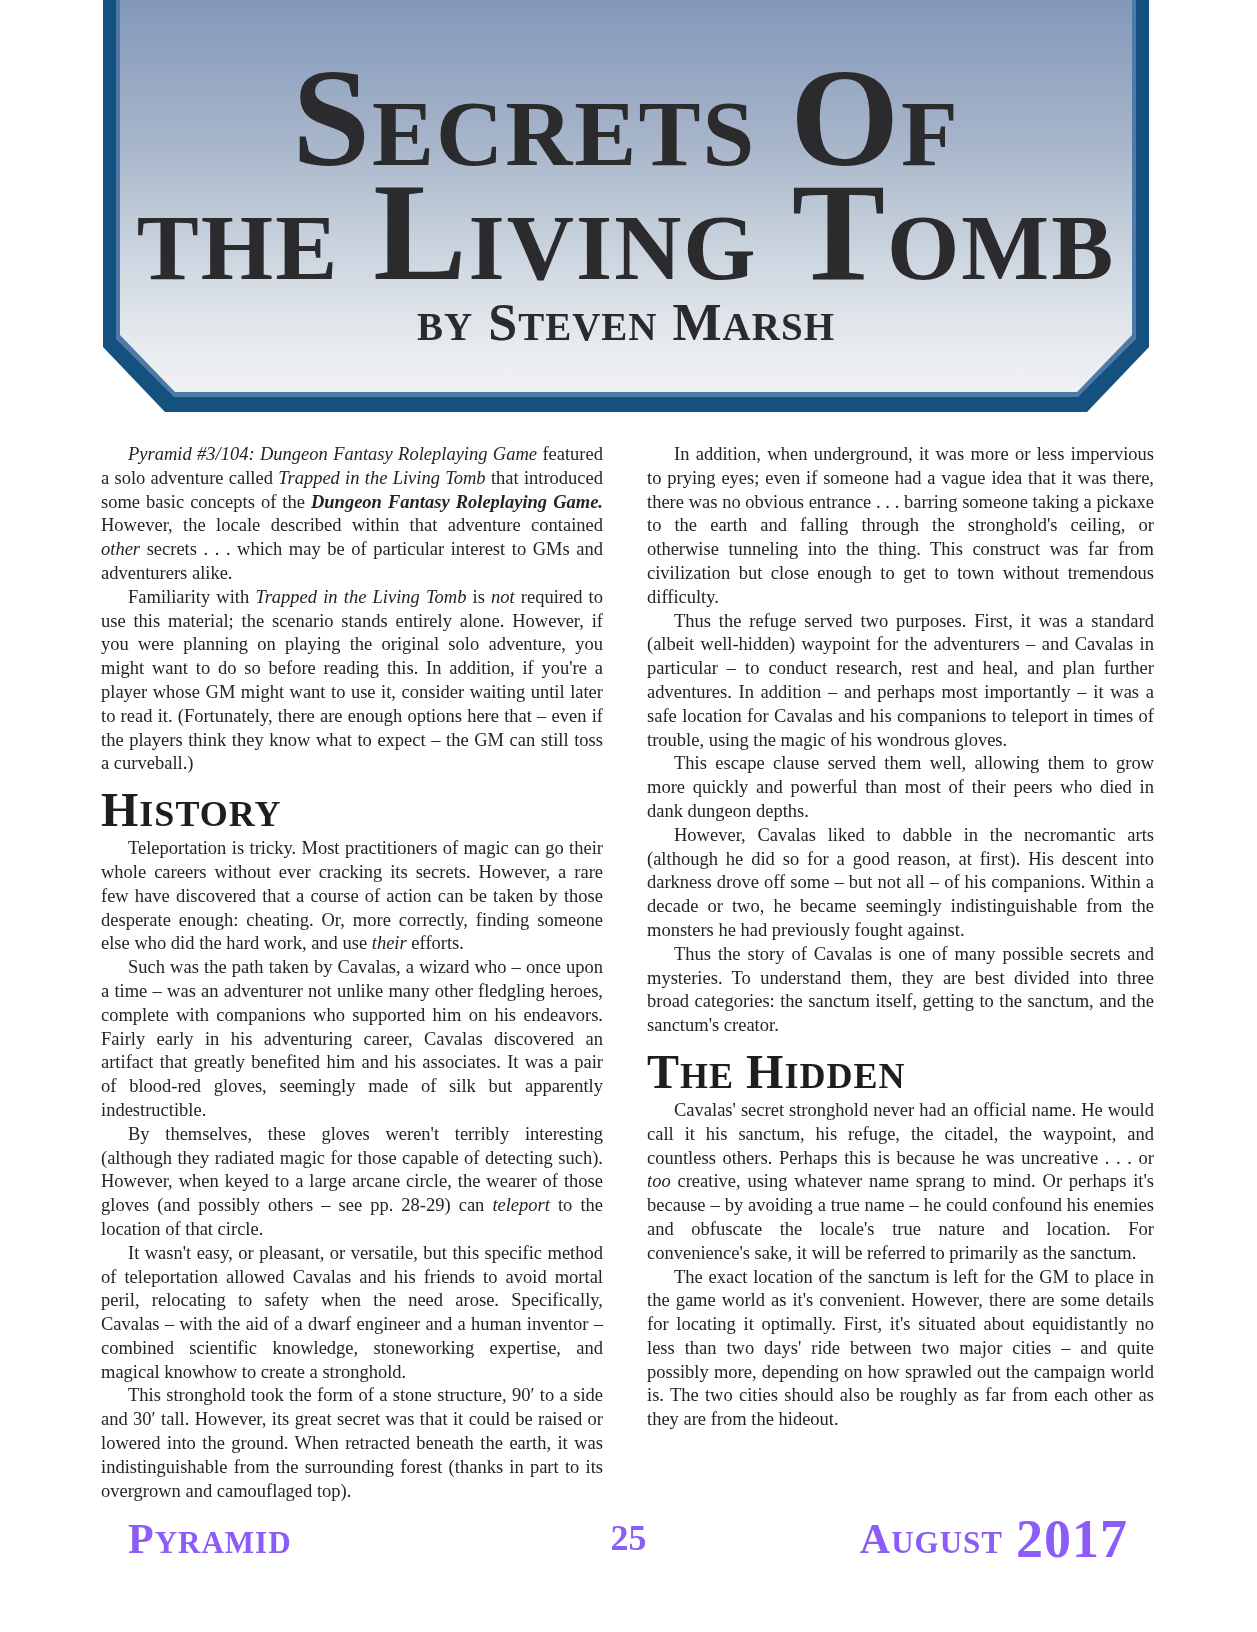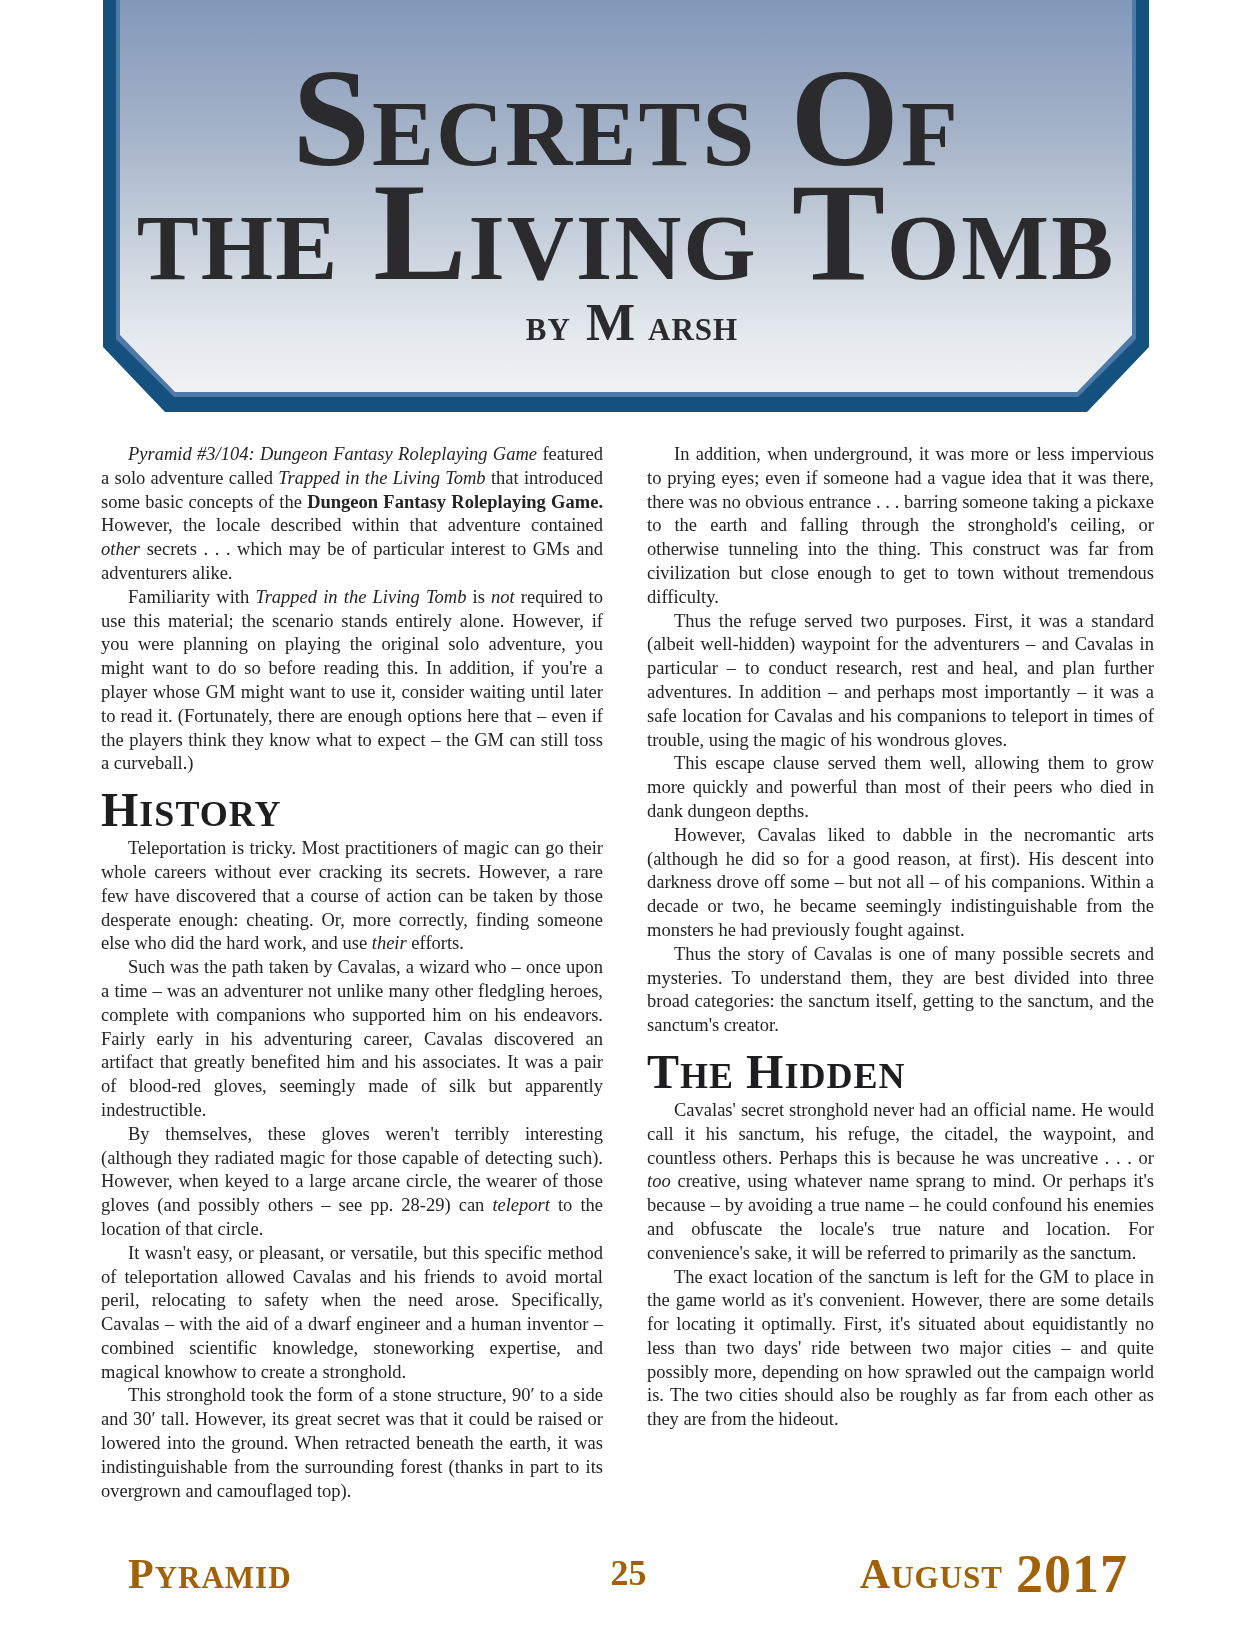--- a/index.html
+++ b/index.html
@@ -20,36 +20,36 @@
     align-items:baseline;font-weight:bold;color:#2b2b2d;white-space:nowrap;}
   .trow .w{display:block;}
   .t1{top:48px;}
   .t2{top:162px;}
   .t1 .w + .w,.t2 .w + .w{margin-left:34px;}
   .t1 .big,.t2 .big{font-size:140px;line-height:140px;letter-spacing:2px;}
   .t1 .sm,.t2 .sm{font-size:93px;letter-spacing:2px;}
   .t3{top:297px;}
   .t3 .w + .w{margin-left:15px;}
   .t3 .big{font-size:52px;line-height:52px;letter-spacing:1px;}
-  .t3 .sm{font-size:31px;letter-spacing:1px;margin-left:12px;}
+  .t3 .sm{font-size:39px;letter-spacing:1px;}
   
   .col{position:absolute;top:443px;text-align:justify;font-size:18.5px;line-height:23.8px;}
   #col1{left:101px;width:502px;}
   #col2{left:647px;width:507px;}
   .col p{margin:0;text-indent:27px;}
   .i{font-style:italic;}
-  .bi{font-weight:bold;}
+  .bi{font-style:italic;font-weight:bold;}
   .sect{display:flex;align-items:center;margin:12px 0 5px 0;font-weight:bold;
     color:#1e1e20;white-space:nowrap;text-indent:0;}
   .sect .w + .w{margin-left:12px;}
   .sect .big{font-size:48px;line-height:44px;letter-spacing:1px;}
   .sect .sm{font-size:36px;letter-spacing:1px;}
   
   .frow{position:absolute;display:flex;align-items:center;font-weight:bold;
-    color:#a16207;white-space:nowrap;margin-top:35px;}
+    color:#8b5cf6;white-space:nowrap;}
   .frow .w + .w{margin-left:13px;}
   .frow .big{font-size:42px;line-height:44px;letter-spacing:1px;}
   .frow .sm{font-size:31px;letter-spacing:1px;}
   .frow .year{font-size:54px;line-height:44px;letter-spacing:1px;}
   #footer-brand{left:128px;top:1517px;}
   #footer-page{left:50%;transform:translateX(-50%);top:1516px;font-size:36px;line-height:44px;}
   #footer-issue{right:129px;top:1517px;}
 </style>
 </head>
 <body>
@@ -65,20 +65,21 @@
   </div>
 
   <div class="trow t2">
     <span class="w"><span class="sm">THE</span></span>
     <span class="w"><span class="big">L</span><span class="sm">IVING</span></span>
     <span class="w"><span class="big">T</span><span class="sm">OMB</span></span>
   </div>
 
   <div class="trow t3">
     <span class="w"><span class="sm">BY</span></span>
+    <span class="w"><span class="big">S</span><span class="sm">TEVEN</span></span>
     <span class="w"><span class="big">M</span><span class="sm">ARSH</span></span>
   </div>
 </div>
 
 <div class="col" id="col1">
   <p><span class="i">Pyramid #3/104: Dungeon Fantasy Roleplaying Game</span><span> featured a solo adventure called </span><span class="i">Trapped in the Living Tomb</span><span> that introduced some basic concepts of the </span><span class="bi">Dungeon Fantasy Roleplaying Game.</span><span> However, the locale described within that adventure contained </span><span class="i">other</span><span> secrets . . . which may be of particular interest to GMs and adventurers alike.</span></p>
   <p><span>Familiarity with </span><span class="i">Trapped in the Living Tomb</span><span> is </span><span class="i">not</span><span> required to use this material; the scenario stands entirely alone. However, if you were planning on playing the original solo adventure, you might want to do so before reading this. In addition, if you're a player whose GM might want to use it, consider waiting until later to read it. (Fortunately, there are enough options here that – even if the players think they know what to expect – the GM can still toss a curveball.)</span></p>
 
   <h2 class="sect">
     <span class="w"><span class="big">H</span><span class="sm">ISTORY</span></span>

